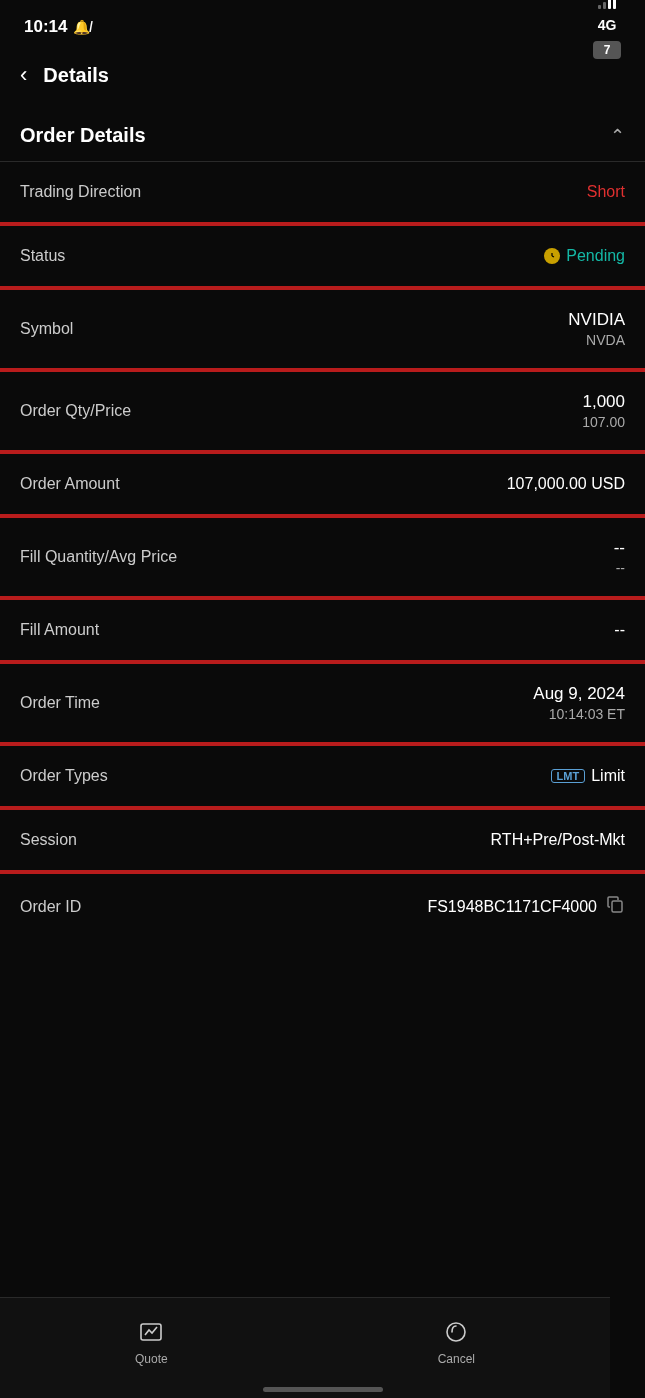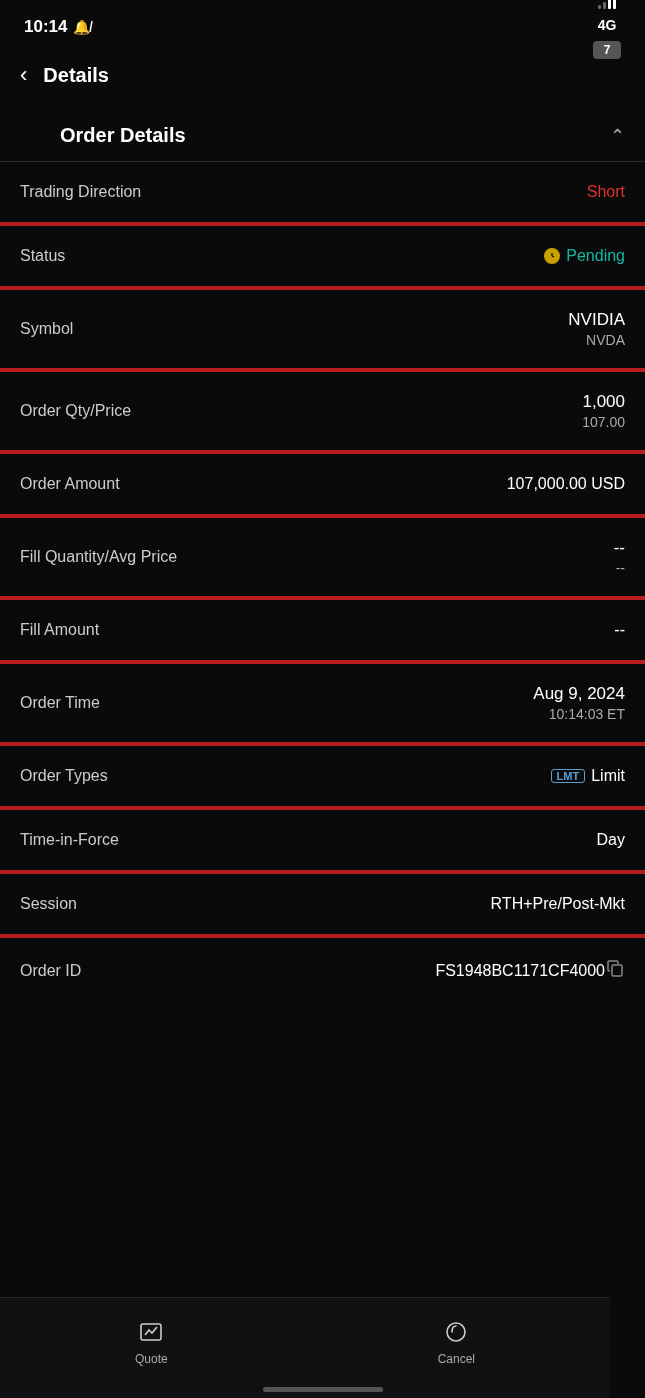--- a/index.html
+++ b/index.html
@@ -104,21 +104,20 @@
       display: flex;
       justify-content: space-between;
       align-items: center;
       padding: 16px 20px 14px 20px;
     }
 
     .section-title {
       font-size: 20px;
       font-weight: 700;
       color: #ffffff;
-      margin-left: 40px;
     }
 
     .chevron-up {
       color: #aaa;
       font-size: 18px;
     }
 
     .divider {
       height: 1px;
       background: #2a2a2a;
@@ -203,20 +202,21 @@
       font-size: 11px;
       font-weight: 600;
       border-radius: 3px;
       padding: 0 5px;
       margin-right: 6px;
     }
 
     .order-id-row {
       display: flex;
       align-items: center;
+      gap: 8px;
     }
 
     .copy-icon-inline {
       color: #888;
       font-size: 18px;
     }
 
     
     .bottom-toolbar {
       position: fixed;
@@ -368,24 +368,20 @@
   </div>
 
   <div class="detail-row">
     <span class="row-label">Order Types</span>
     <div style="display:flex; align-items:center;">
       <span class="lmt-badge">LMT</span>
       <span class="row-value">Limit</span>
     </div>
   </div>
 
-  <div class="detail-row">
-    <span class="row-label">Time-in-Force</span>
-    <span class="row-value">Day</span>
-  </div>
 
   <div class="detail-row">
     <span class="row-label">Session</span>
     <span class="row-value">RTH+Pre/Post-Mkt</span>
   </div>
 
   <div class="detail-row">
     <span class="row-label">Order ID</span>
     <div class="order-id-row">
       <span class="row-value">FS1948BC1171CF4000</span>

